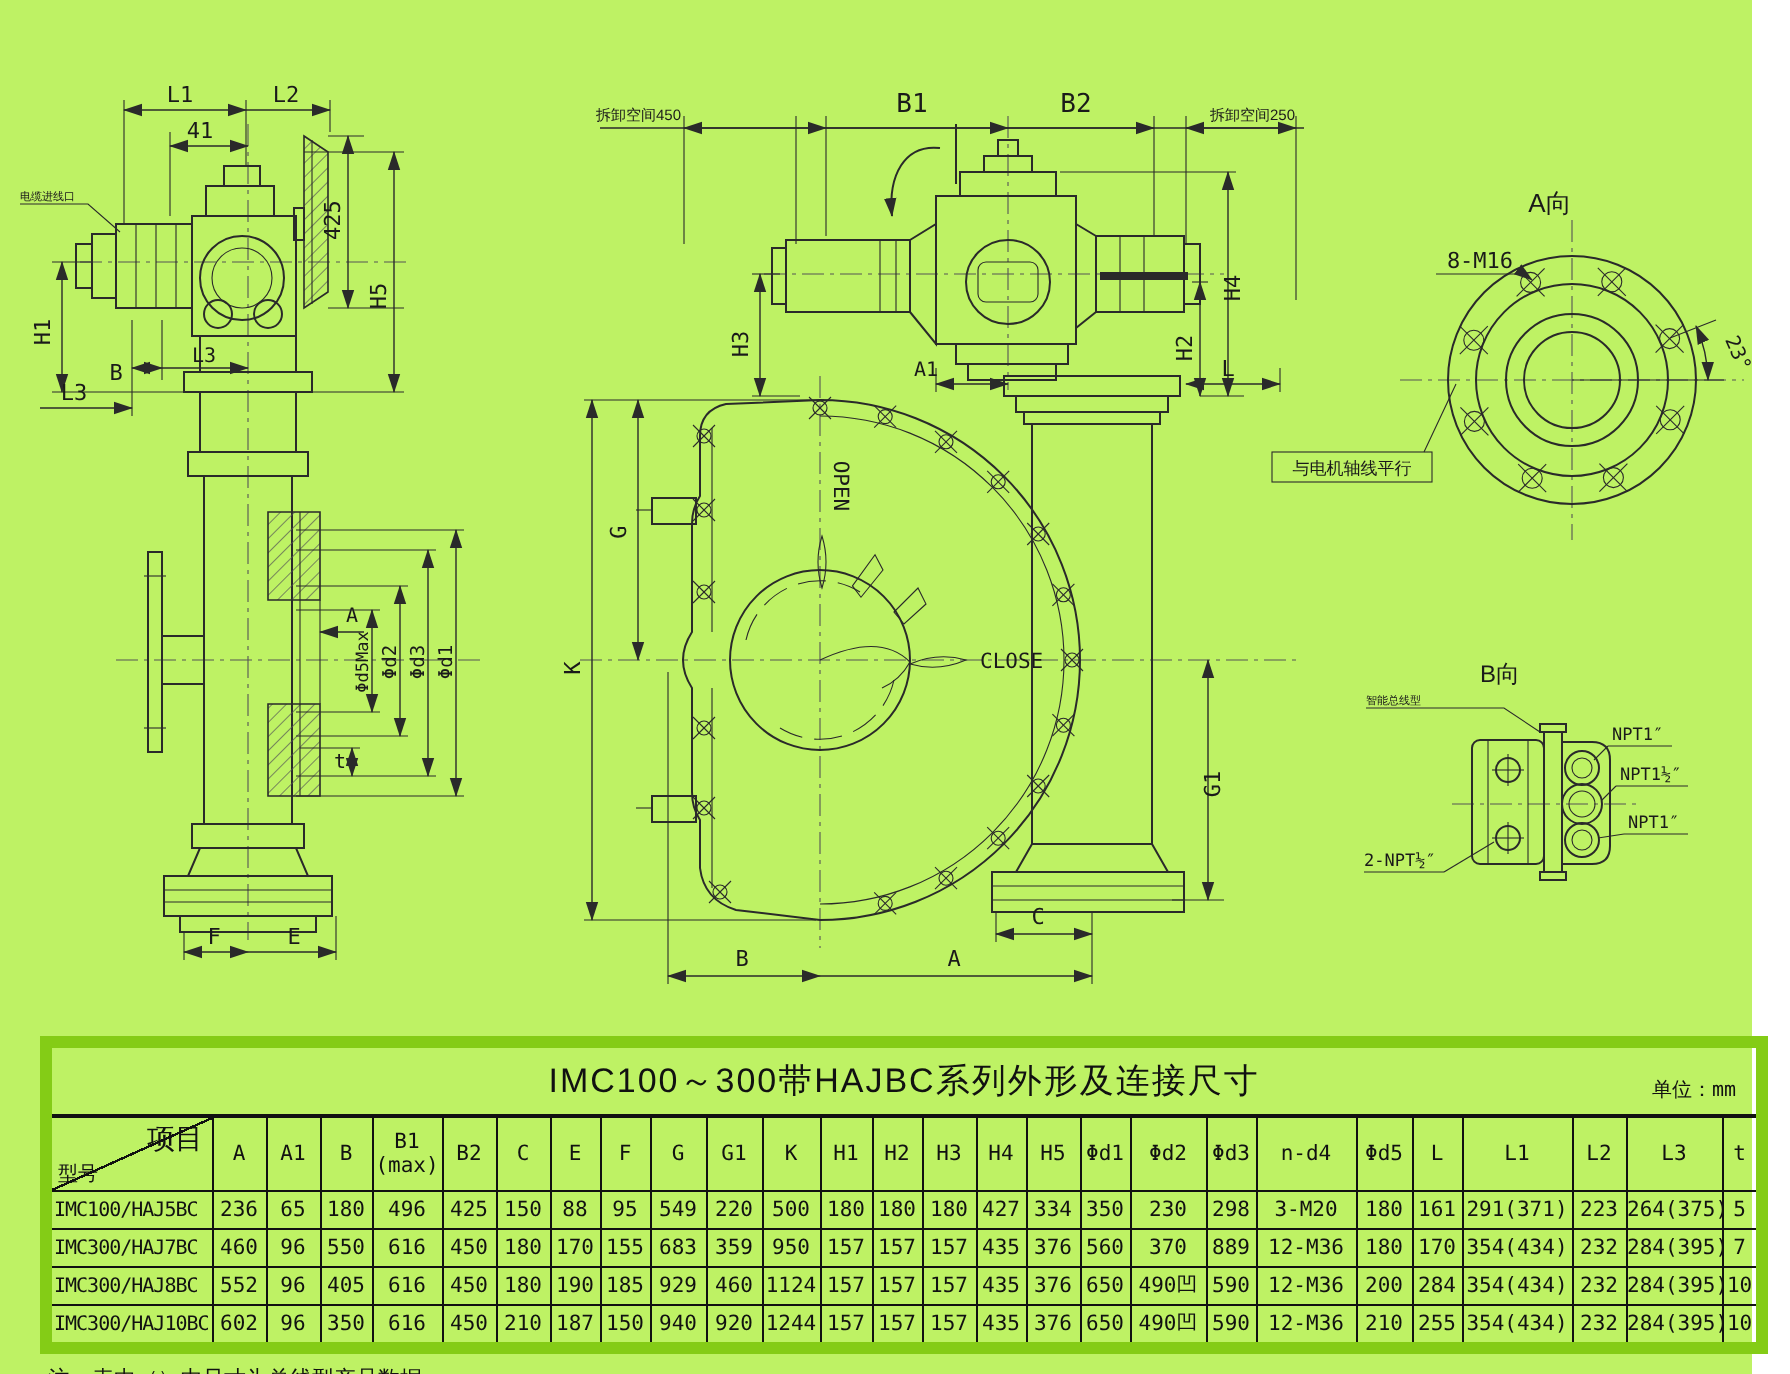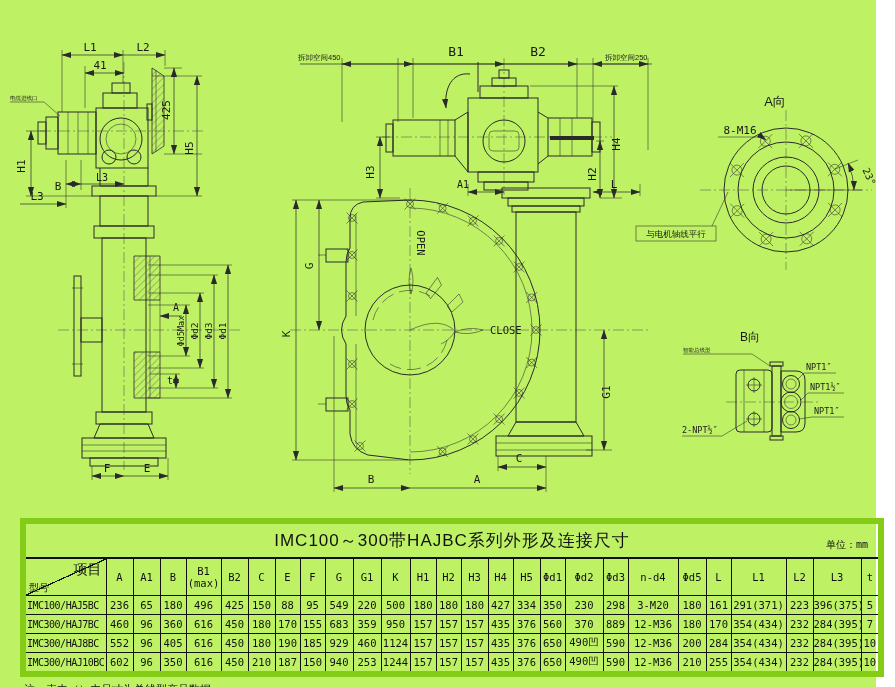--- a/index.html
+++ b/index.html
@@ -552,28 +552,28 @@
             <td>427</td>
             <td>334</td>
             <td>350</td>
             <td>230</td>
             <td>298</td>
             <td>3-M20</td>
             <td>180</td>
             <td>161</td>
             <td>291(371)</td>
             <td>223</td>
-            <td>396(375)</td>
+            <td>264(375)</td>
             <td>5</td>
           </tr>
           <tr>
             <td class="model">IMC300/HAJ7BC</td>
             <td>460</td>
             <td>96</td>
-            <td>360</td>
+            <td>550</td>
             <td>616</td>
             <td>450</td>
             <td>180</td>
             <td>170</td>
             <td>155</td>
             <td>683</td>
             <td>359</td>
             <td>950</td>
             <td>157</td>
             <td>157</td>
@@ -624,21 +624,21 @@
             <td class="model">IMC300/HAJ10BC</td>
             <td>602</td>
             <td>96</td>
             <td>350</td>
             <td>616</td>
             <td>450</td>
             <td>210</td>
             <td>187</td>
             <td>150</td>
             <td>940</td>
-            <td>253</td>
+            <td>920</td>
             <td>1244</td>
             <td>157</td>
             <td>157</td>
             <td>157</td>
             <td>435</td>
             <td>376</td>
             <td>650</td>
             <td>490凹</td>
             <td>590</td>
             <td>12-M36</td>

